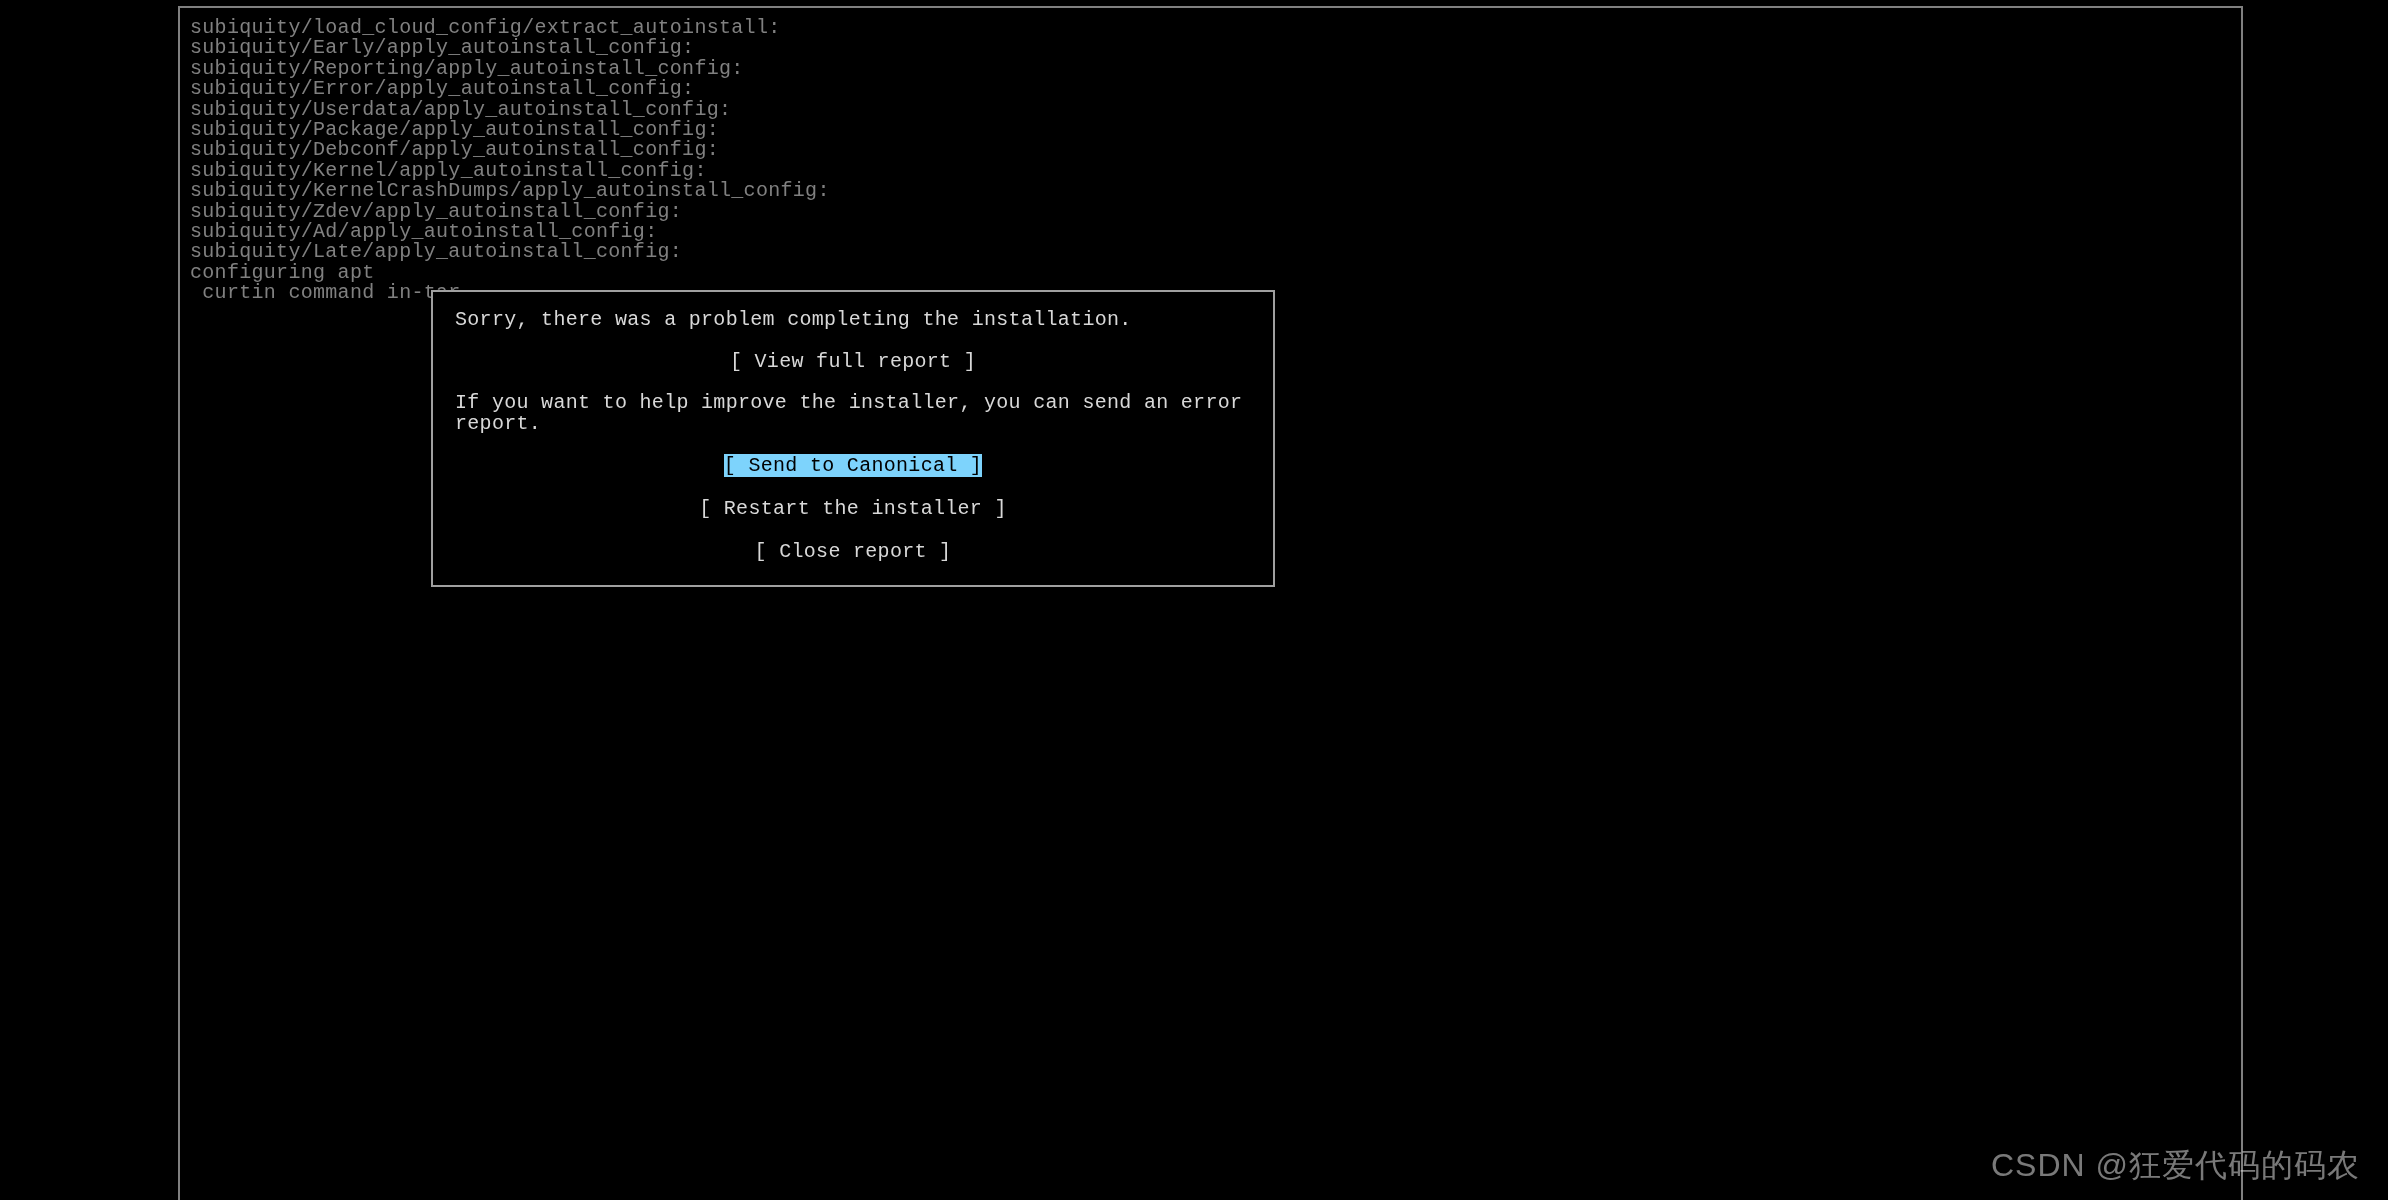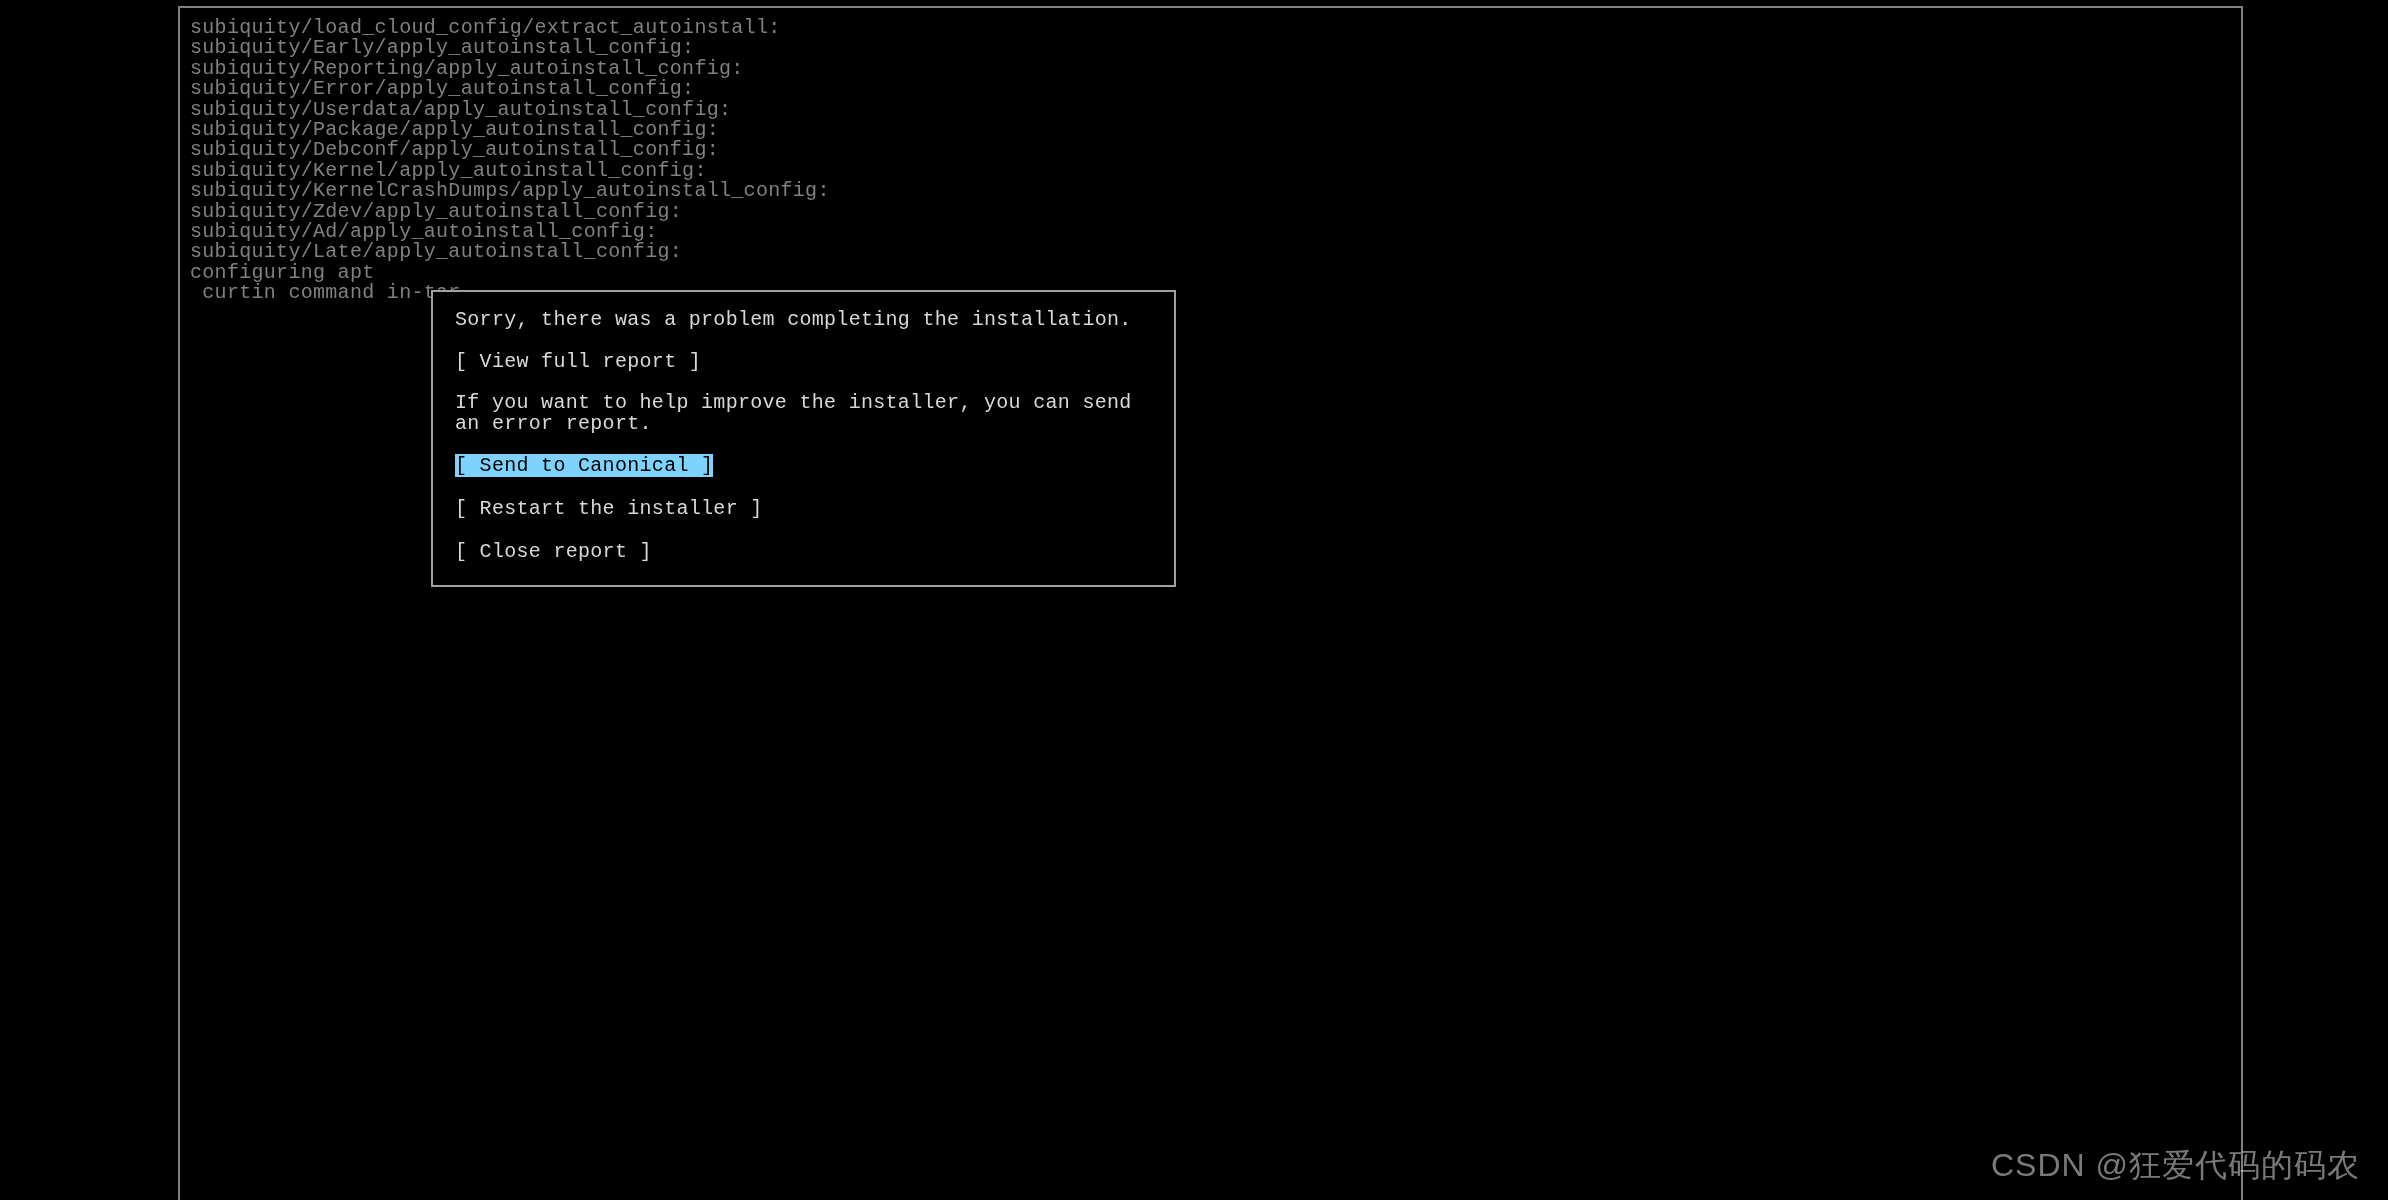--- a/index.html
+++ b/index.html
@@ -31,36 +31,36 @@
     .log-output {
       color: #808080;
       line-height: 20.4px;
       white-space: pre;
       letter-spacing: 0.3px;
     }
     .dialog-box {
       position: absolute;
       top: 290px;
       left: 431px;
-      width: 745px;
+      width: 844px;
       border: 2px solid #a0a0a0;
       background-color: #000000;
       padding: 18px 22px 22px 22px;
     }
     .dialog-text {
       color: #d8d8d8;
       line-height: 20.4px;
       white-space: pre-wrap;
       letter-spacing: 0.3px;
     }
     .dialog-line {
       margin-bottom: 20px;
     }
     .dialog-button-row {
-      text-align: left;
+      text-align: center;
       margin-bottom: 20px;
     }
     .dialog-button {
       color: #d8d8d8;
       letter-spacing: 0.3px;
       display: inline-block;
     }
     .dialog-button.selected {
       background-color: #7dd3fc;
       color: #000000;

